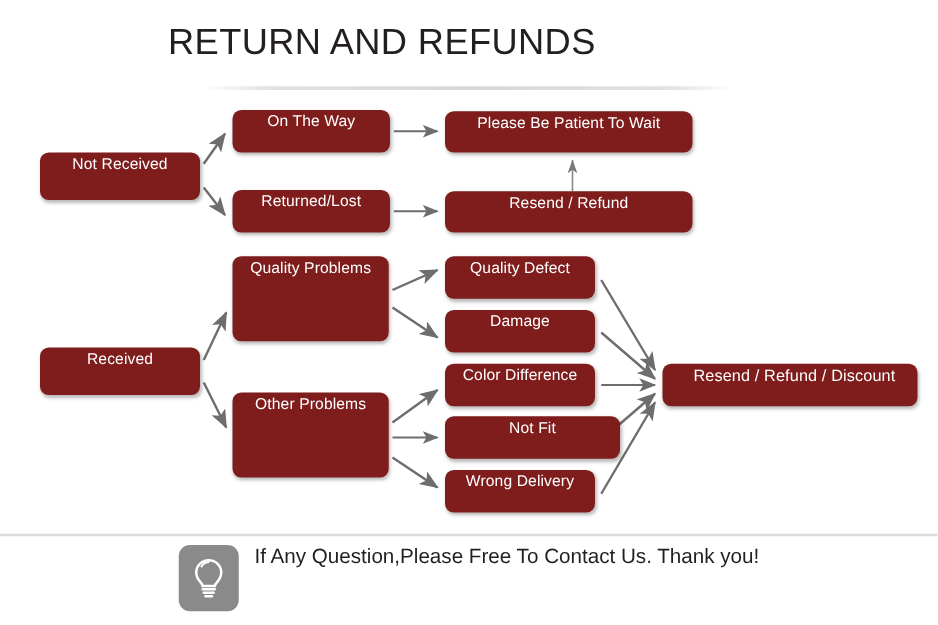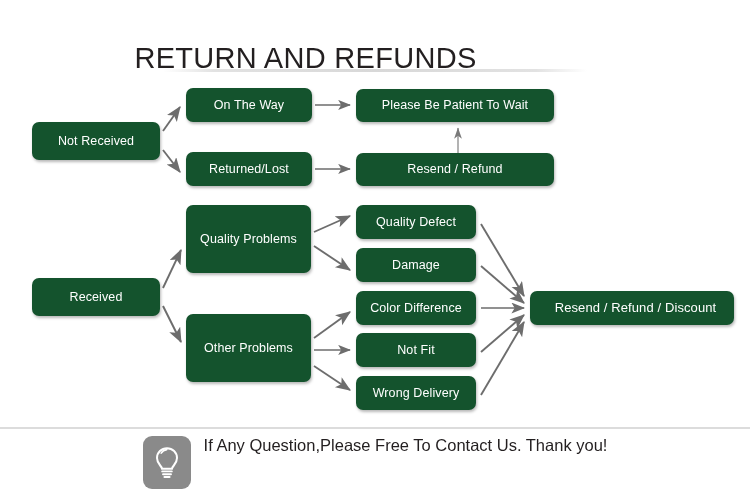--- a/index.html
+++ b/index.html
@@ -24,46 +24,45 @@
   .title {
     position: absolute;
     left: 0;
     top: 18px;
     width: 611px;
     text-align: center;
     font-size: 29px;
     color: #231f20;
     letter-spacing: 0.3px;
     font-weight: 400;
-    margin-top: 24px;
   }
   .title-rule {
     position: absolute;
     left: 163px;
     top: 69px;
     width: 424px;
     height: 3px;
     background: linear-gradient(to right,
         rgba(255,255,255,0) 0%,
         #e2e2e2 12%,
         #d8d8d8 50%,
         #e2e2e2 88%,
         rgba(255,255,255,0) 100%);
     border-radius: 2px;
   }
 
   
   .node {
     position: absolute;
     box-sizing: border-box;
-    background: #14532d;
+    background: #7f1d1d;
     color: #ffffff;
     border-radius: 7px;
     display: flex;
-    align-items: center;
+    align-items: flex-start;
     justify-content: center;
     text-align: center;
     font-size: 12.5px;
     line-height: 1.2;
     padding: 2px 6px;
     box-shadow: 1px 2px 3px rgba(0,0,0,0.28);
     letter-spacing: 0.1px;
   }
   .node.wide-final { font-size: 13px; padding-left: 13px; }
 
@@ -199,21 +198,21 @@
   </div>
 
   <div class="node" style="left:356px; top:248px; width:120px; height:34px;">
     <span>Damage</span>
   </div>
 
   <div class="node" style="left:356px; top:291px; width:120px; height:34px;">
     <span>Color Difference</span>
   </div>
 
-  <div class="node" style="left:356px; top:333px; width:120px; height:34px;">
+  <div class="node" style="left:356px; top:333px; width:140px; height:34px;">
     <span>Not Fit</span>
   </div>
 
   <div class="node" style="left:356px; top:376px; width:120px; height:34px;">
     <span>Wrong Delivery</span>
   </div>
 
   <div class="node wide-final" style="left:530px; top:291px; width:204px; height:34px;">
     <span>Resend / Refund / Discount</span>
   </div>

